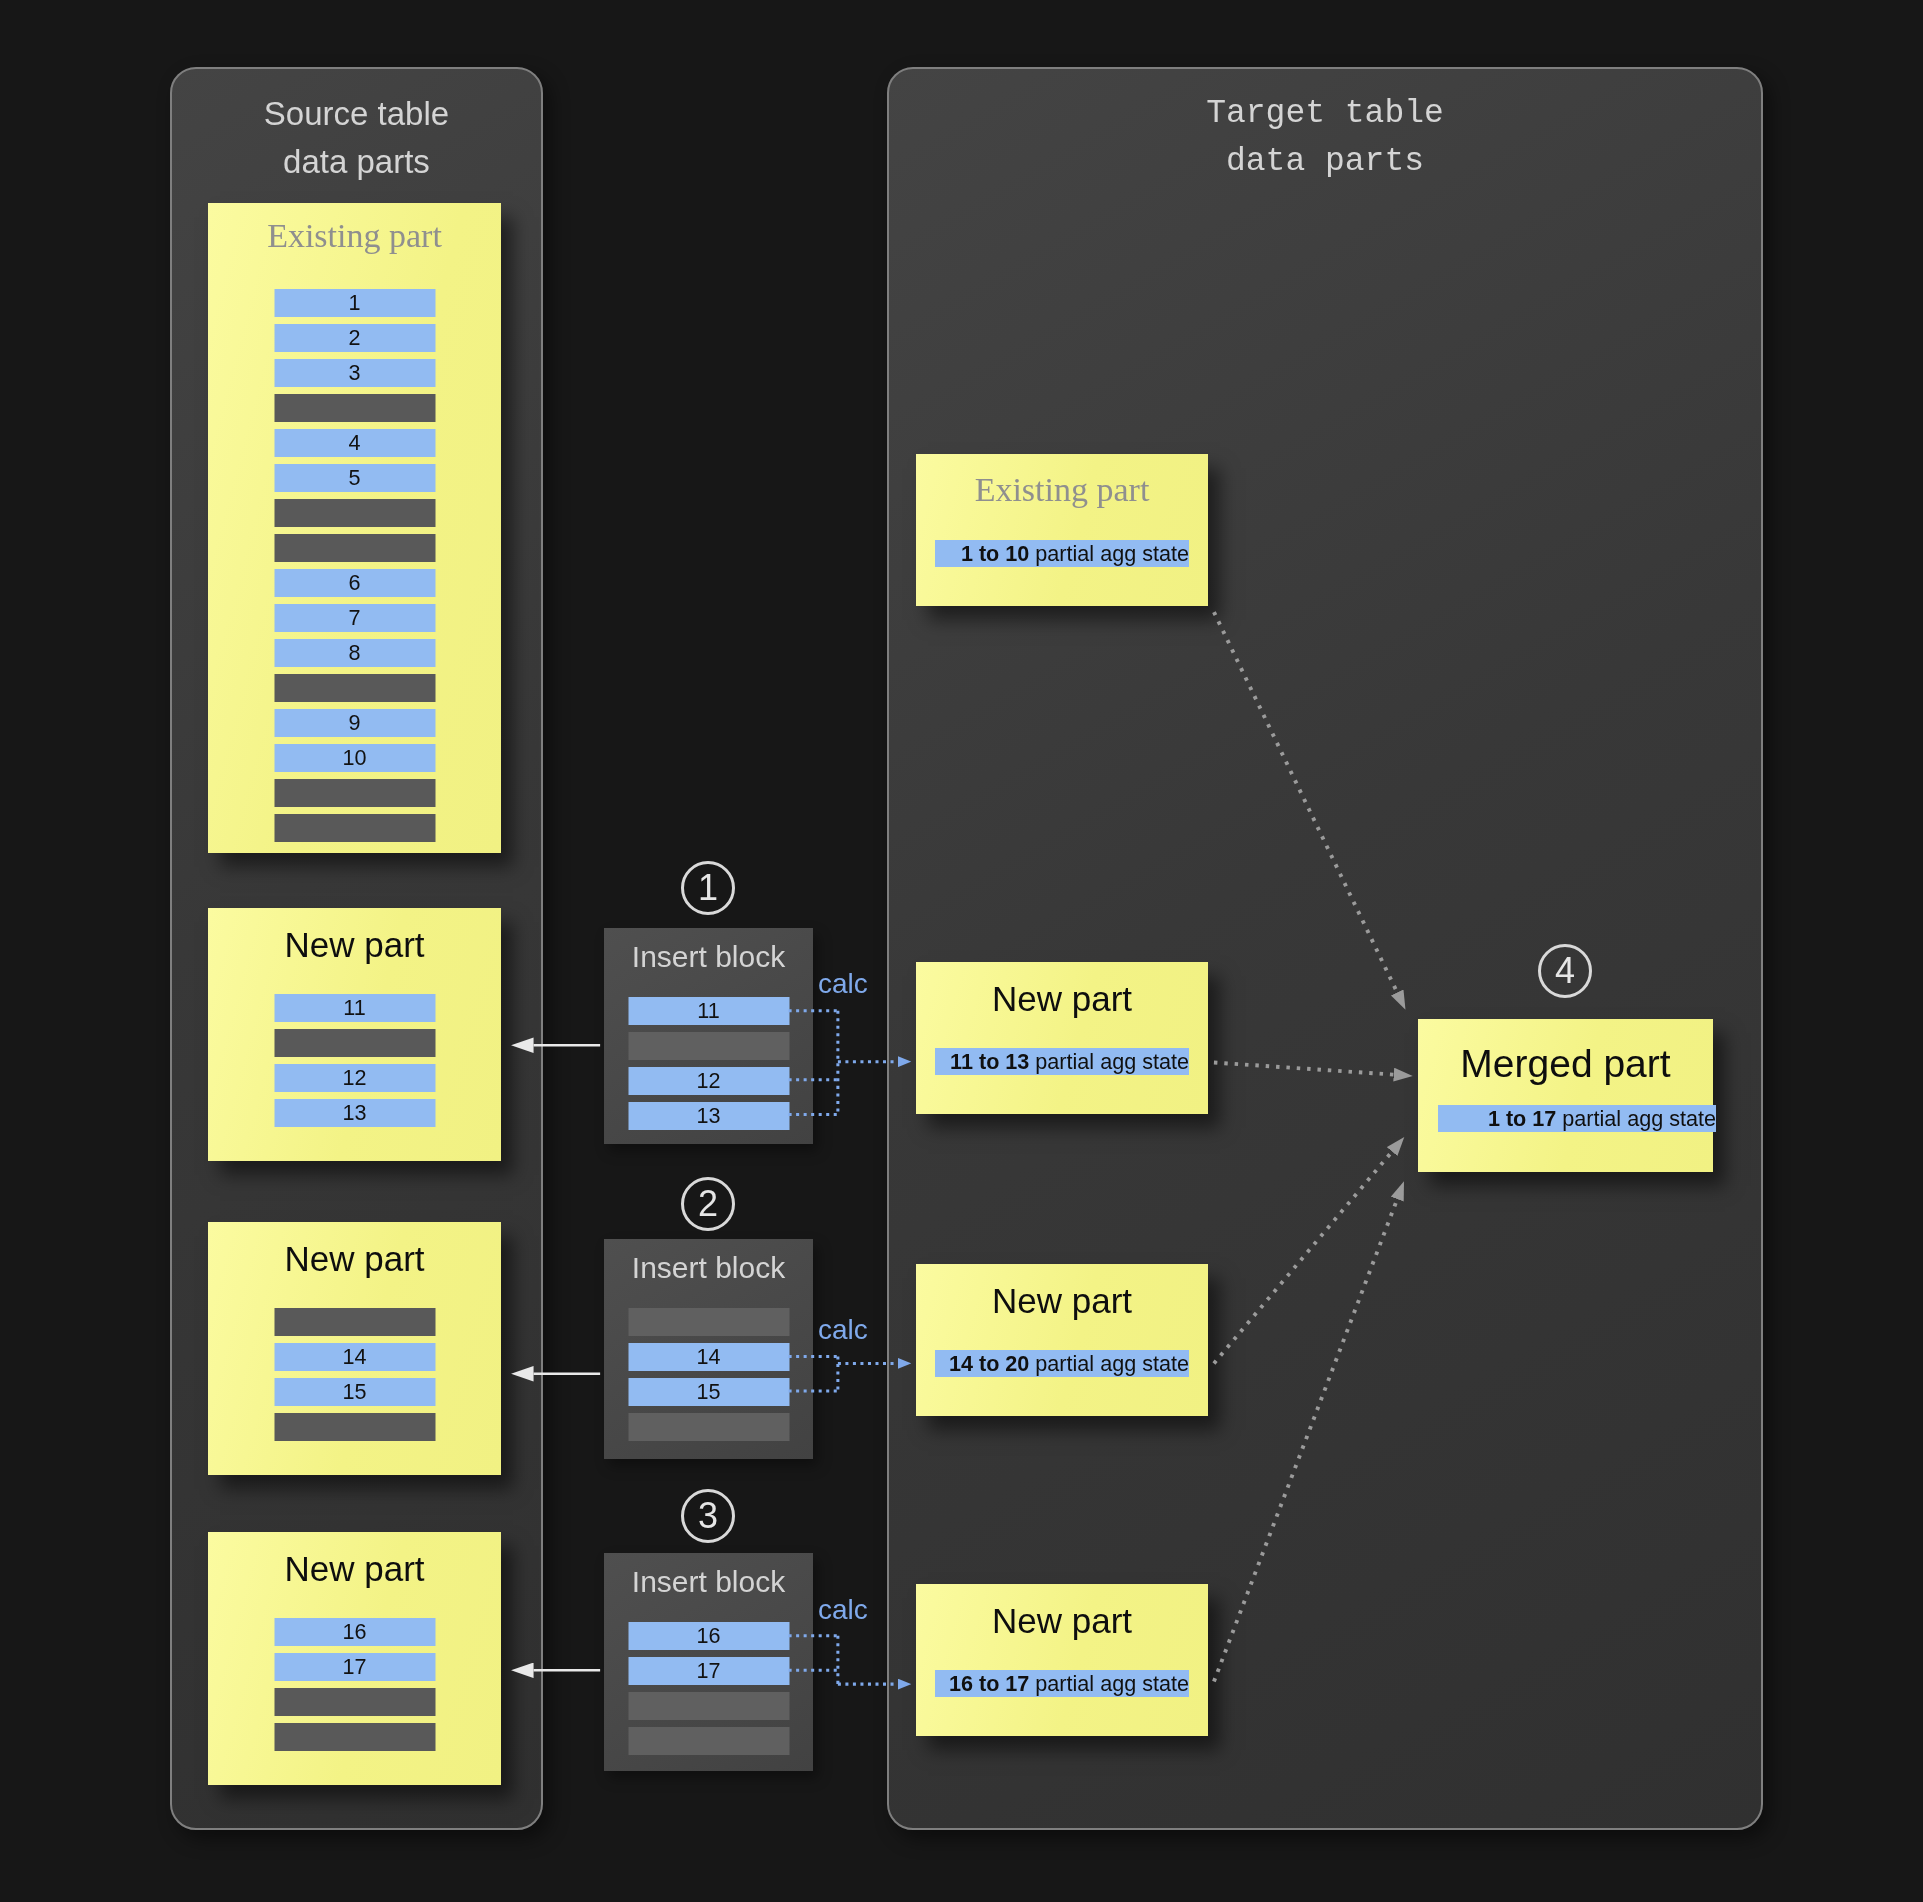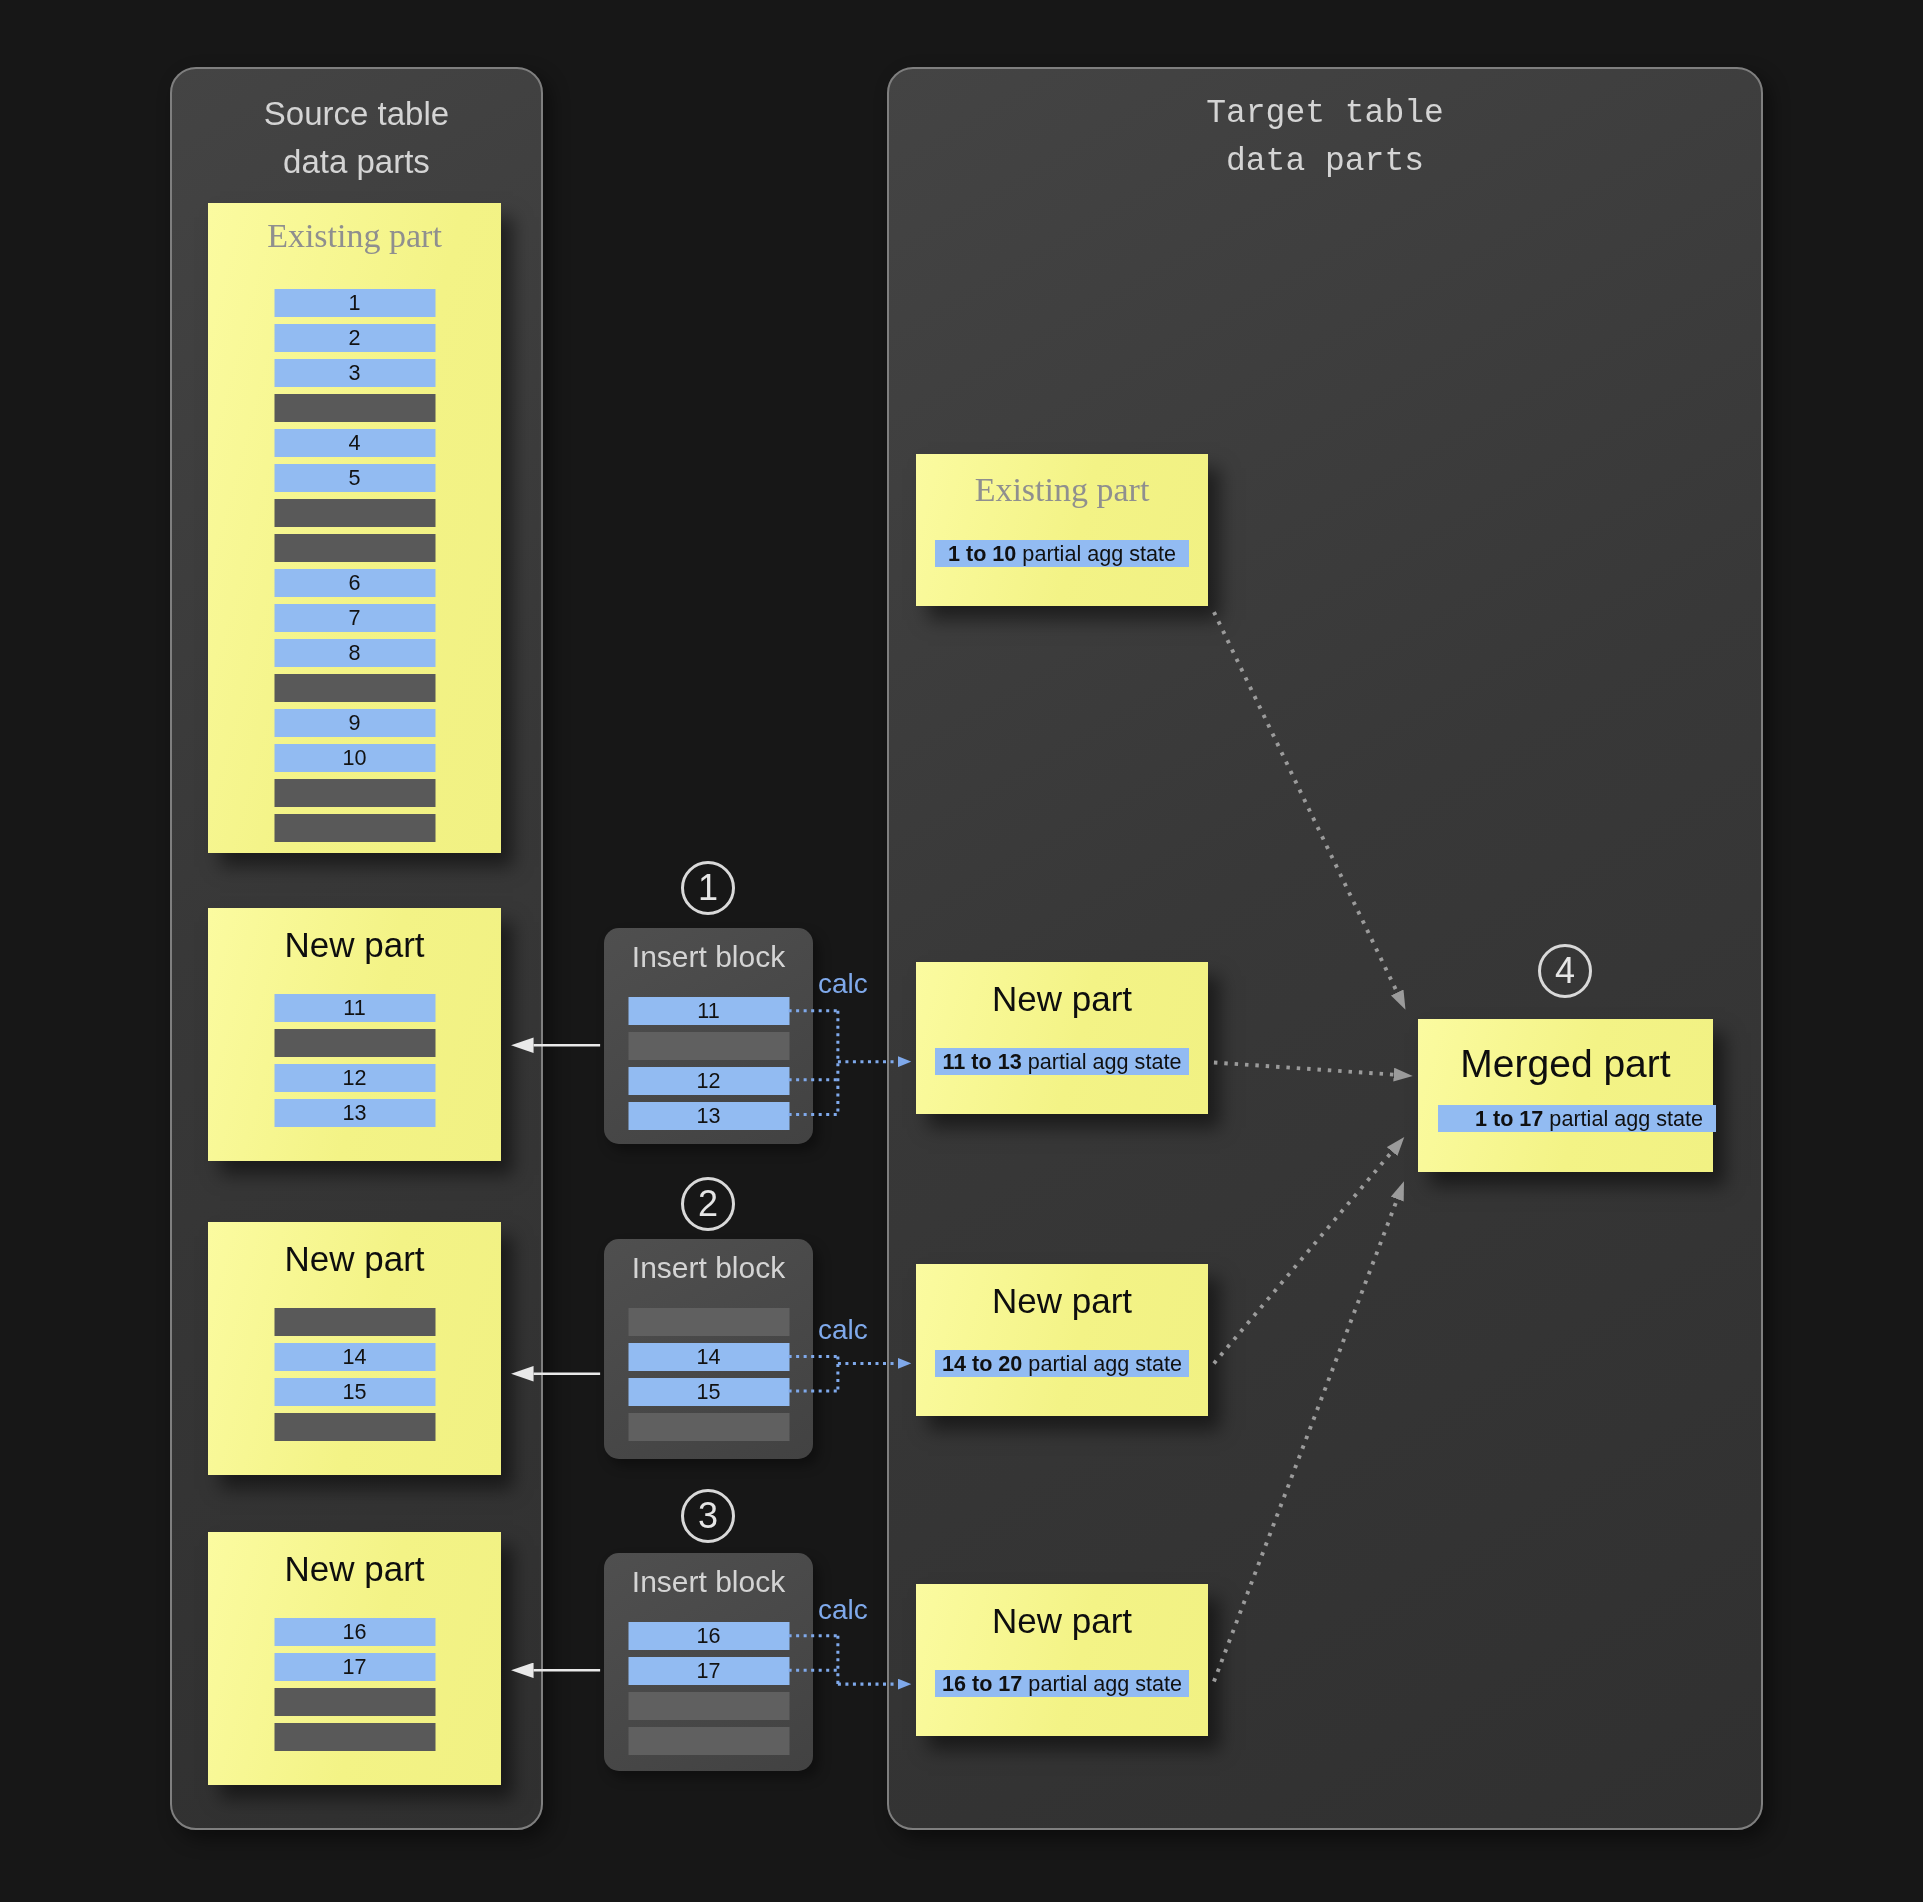--- a/index.html
+++ b/index.html
@@ -23,28 +23,28 @@
 
   
   .rows{position:absolute;left:50%;transform:translateX(-50%);width:161px;
         display:flex;flex-direction:column;gap:7px;}
   .row{height:28px;font-size:21.6px;line-height:28.5px;text-align:center;color:#121212;}
   .row.blue{background:#92bbf2;}
   .row.gray{background:#595959;}
 
   
   .iblock{position:absolute;background:linear-gradient(150deg,#4f4f4f,#424242);
-          box-shadow:5.2px 7px 12px rgba(0,0,0,.35);border-radius:15px;}
+          box-shadow:5.2px 7px 12px rgba(0,0,0,.35);}
   .ititle{position:absolute;left:0;right:0;top:12px;text-align:center;
           font-size:30px;color:#d4d4d4;}
   .iblock .row.gray{background:#606060;}
 
   
   .strip{position:absolute;left:19px;top:86px;width:254px;height:27px;
-         background:#92bbf2;font-size:21.6px;line-height:28px;text-align:center;color:#101010;}
+         background:#92bbf2;font-size:21.6px;line-height:28px;text-align:right;color:#101010;}
   .strip .b{font-weight:700;}
 
   
   .stepnum{position:absolute;width:48px;height:48px;border:3px solid #d9d9d9;
            border-radius:50%;text-align:center;font-size:36px;line-height:48px;color:#e6e6e6;}
 
   
   .calc{position:absolute;font-size:28px;color:#7fa9eb;}
 
   svg.wires{position:absolute;left:0;top:0;pointer-events:none;}

